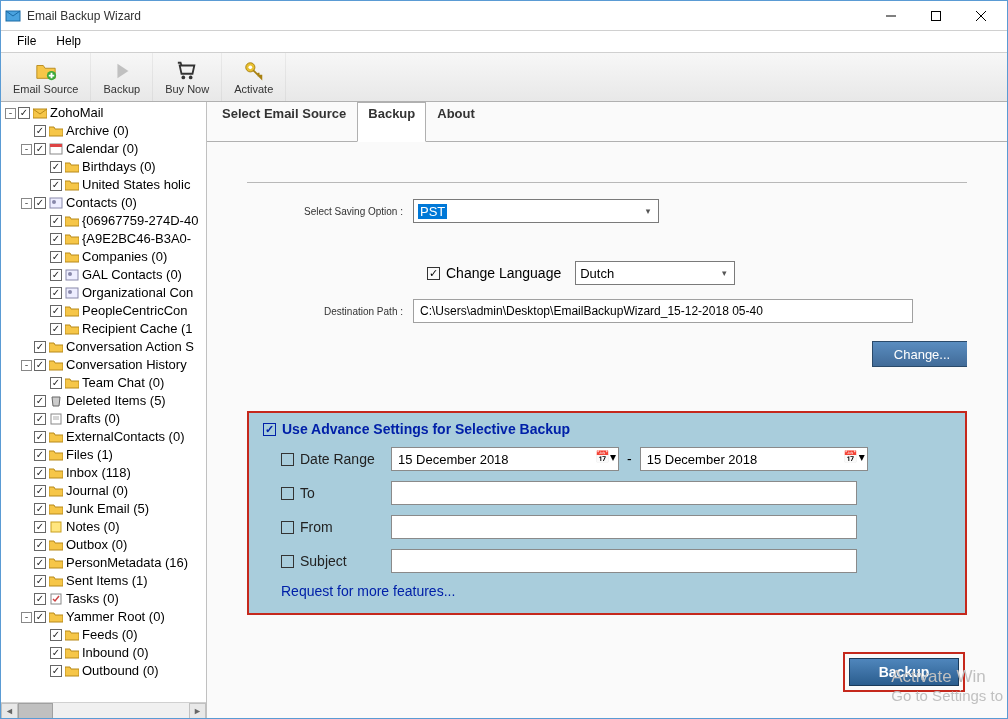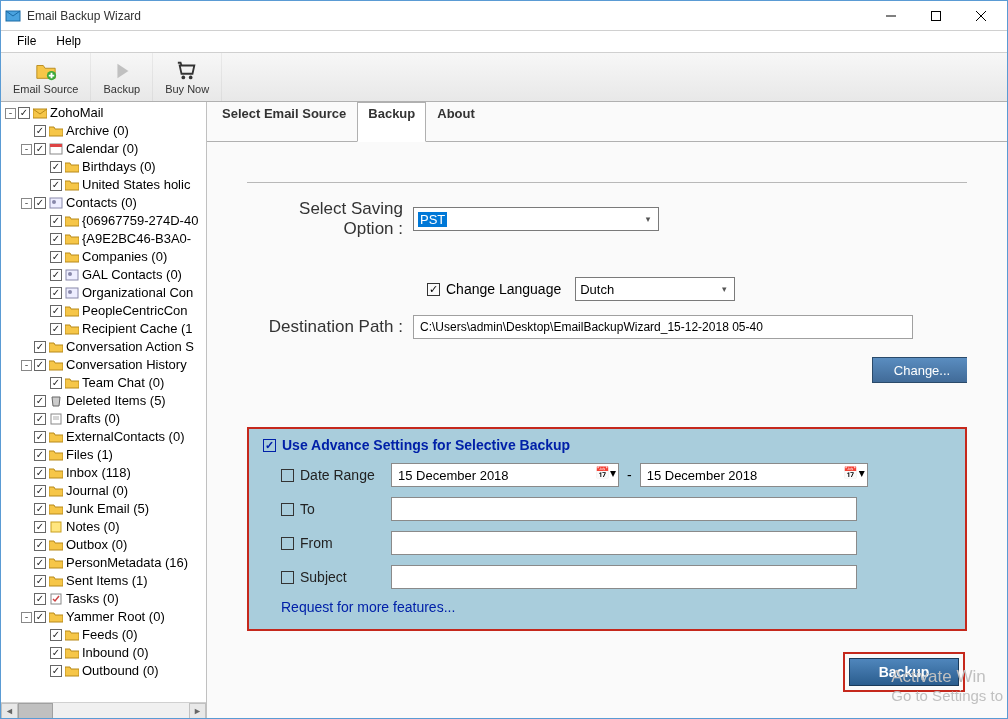--- a/index.html
+++ b/index.html
@@ -29,21 +29,21 @@
 .h-scroll-btn { width: 17px; background: #e8e8e8; border: 1px solid #c0c0c0; cursor: pointer; display: flex; align-items: center; justify-content: center; font-size: 9px; color: #666; }
 .h-scroll-track { flex: 1; background: #f0f0f0; position: relative; }
 .h-scroll-thumb { position: absolute; left: 0; top: 0; bottom: 0; width: 35px; background: #c0c0c0; border: 1px solid #a0a0a0; cursor: pointer; }
 .content { flex: 1; background: #fafafa; position: relative; }
 .tab-strip { display: flex; height: 40px; margin-left: 4px; }
 .tab { padding: 3px 10px; font-weight: bold; font-size: 13px; color: #333; border: 1px solid transparent; cursor: pointer; }
 .tab.active { background: #fff; border: 1px solid #b0b0b0; border-bottom-color: #fff; position: relative; z-index: 2; }
 .tab-body { border-top: 1px solid #b0b0b0; margin-top: -1px; padding: 20px 40px 20px 40px; height: 575px; background: #fafafa; position: relative; }
 .hr { border-top: 1px solid #b8b8b8; margin: 20px 0 16px 0; }
 .form-row { display: flex; align-items: center; margin-bottom: 12px; }
-.form-label { width: 166px; text-align: right; padding-right: 10px; font-size: 17px; color: #333; }
+.form-label { width: 166px; text-align: right; padding-right: 10px; font-size: 10px; color: #333; }
 .select-box { width: 246px; height: 24px; border: 1px solid #7a7a7a; background: #fff; display: flex; align-items: center; padding: 0 4px; cursor: pointer; position: relative; font-size: 13px; }
 .select-box.wide { width: 160px; }
 .select-sel { background: #0078d7; color: #fff; padding: 0 2px; }
 .select-arrow { position: absolute; right: 2px; top: 2px; width: 16px; height: 18px; display: flex; align-items: center; justify-content: center; font-size: 9px; color: #555; }
 .chk2 { width: 13px; height: 13px; border: 1px solid #333; margin-right: 6px; display: inline-flex; align-items: center; justify-content: center; font-size: 11px; }
 .lang-row { display: flex; align-items: center; margin-left: 180px; margin-bottom: 14px; }
 .text-input { height: 24px; border: 1px solid #a0a0a0; background: #fff; padding: 0 6px; font-size: 12px; width: 500px; }
 .change-btn { width: 100px; height: 26px; background: linear-gradient(#5a8dc0, #416b98); color: #fff; border: 1px solid #2a4a6a; font-size: 13px; cursor: pointer; float: right; margin-right: -5px; margin-top: 6px; text-align: center; }
 .adv-box { border: 2px solid #c5281c; background: #a9cddc; margin-top: 44px; padding: 8px 18px 14px 14px; }
 .adv-title { display: flex; align-items: center; font-weight: bold; color: #0020a8; font-size: 14px; margin-bottom: 10px; }
@@ -110,20 +110,28 @@
   </div>
   <div class="tool-btn">
     <svg class="tool-icon" viewBox="0 0 24 24">
         <path d="M4 6 L20 6 L18 15 L6 15 Z" fill="none" stroke="#333" stroke-width="2"></path>
         <circle cx="8" cy="19" r="2" fill="#333"></circle>
         <circle cx="16" cy="19" r="2" fill="#333"></circle>
         <path d="M2 3 L5 3 L6 6" fill="none" stroke="#333" stroke-width="2"></path>
       </svg>
     <span class="tool-label">Buy Now</span>
   </div>
+  <div class="tool-btn">
+    <svg class="tool-icon" viewBox="0 0 24 24">
+        <circle cx="8" cy="8" r="5" fill="#e8c030" stroke="#a88010"></circle>
+        <circle cx="8" cy="8" r="2" fill="#fff"></circle>
+        <path d="M11 11 L20 20 L20 17 L17 17 L17 14" fill="none" stroke="#a88010" stroke-width="2"></path>
+      </svg>
+    <span class="tool-label">Activate</span>
+  </div>
 </div>
 
 <div class="main">
   <div class="tree-panel">
     <div class="tree" id="tree">
         <div class="tree-row">
           <span class="ind" style="width:4px"></span>
           <span class="exp">-</span>
           <span class="chk">✓</span>
           <svg class="folder-icon" viewBox="0 0 14 12">

